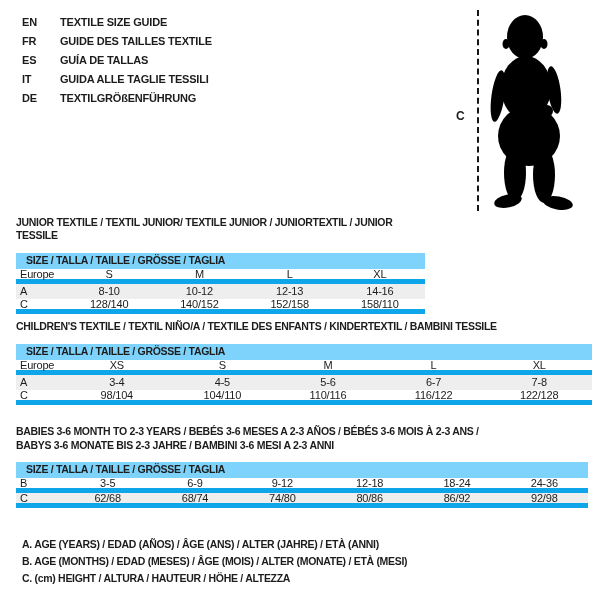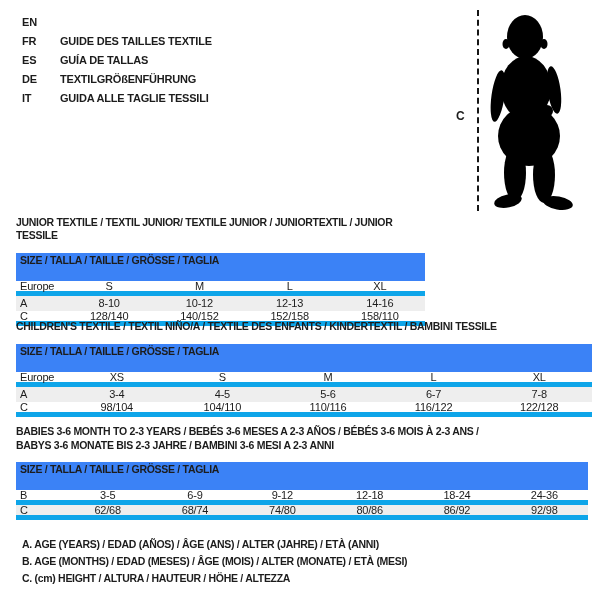--- a/index.html
+++ b/index.html
@@ -17,52 +17,53 @@
   .height-line{position:absolute;left:27px;top:2px;height:201px;width:0;border-left:2px dashed #151515;}
   .height-label{position:absolute;left:6px;top:101px;font-weight:700;font-size:12px;}
   .baby-svg{position:absolute;left:38px;top:0;}
   
   .section{position:absolute;left:16px;}
   .section-1{top:216px;width:409px;}
   .section-2{top:320px;width:576px;}
   .section-3{top:424px;width:572px;}
   .section-title{font-weight:700;font-size:10.5px;line-height:13px;letter-spacing:-0.3px;margin-bottom:11px;white-space:pre-line;}
   .section-3 .section-title{line-height:14px;margin-bottom:10px;}
-  .size-bar{height:28px;background:#3b82f6;font-weight:700;font-size:10.5px;line-height:14px;letter-spacing:-0.3px;padding-left:4px;box-sizing:border-box;}
+  .size-bar{height:16px;background:#7dd3fc;font-weight:700;font-size:10.5px;line-height:14px;letter-spacing:-0.3px;padding-left:10px;box-sizing:border-box;}
   .trow{display:flex;height:15px;line-height:15px;font-size:11px;letter-spacing:-0.2px;box-sizing:border-box;}
   .trow.shaded{background:#eeeeee;}
   .trow.b-bottom{border-bottom:5px solid #0ea5e9;align-items:center;}
   .tlabel{width:48px;padding-left:4px;box-sizing:border-box;}
   .tcell{flex:1;text-align:center;}
   
   .footnotes{position:absolute;left:22px;top:536px;}
   .fnote{font-weight:700;font-size:10.5px;line-height:17px;letter-spacing:-0.3px;}
 </style>
 </head>
 <body>
 
 <div class="lang-list">
     <div class="lang-row">
       <span class="lang-code">EN</span>
+      <span class="lang-label">TEXTILE SIZE GUIDE</span>
     </div>
     <div class="lang-row">
       <span class="lang-code">FR</span>
       <span class="lang-label">GUIDE DES TAILLES TEXTILE</span>
     </div>
     <div class="lang-row">
       <span class="lang-code">ES</span>
       <span class="lang-label">GUÍA DE TALLAS</span>
     </div>
     <div class="lang-row">
+      <span class="lang-code">IT</span>
+      <span class="lang-label">GUIDA ALLE TAGLIE TESSILI</span>
+    </div>
+    <div class="lang-row">
       <span class="lang-code">DE</span>
       <span class="lang-label">TEXTILGRÖßENFÜHRUNG</span>
-    </div>
-    <div class="lang-row">
-      <span class="lang-code">IT</span>
-      <span class="lang-label">GUIDA ALLE TAGLIE TESSILI</span>
     </div>
   </div>
 
 <div class="figure-area">
   <div class="height-line"></div>
   <div class="height-label">C</div>
   <svg class="baby-svg" width="98" height="205" viewBox="0 0 98 205" fill="#000000">
     <ellipse cx="37" cy="29" rx="18" ry="22"></ellipse>
     <ellipse cx="18" cy="36" rx="3.5" ry="5"></ellipse>
     <ellipse cx="56" cy="36" rx="3.5" ry="5"></ellipse>

